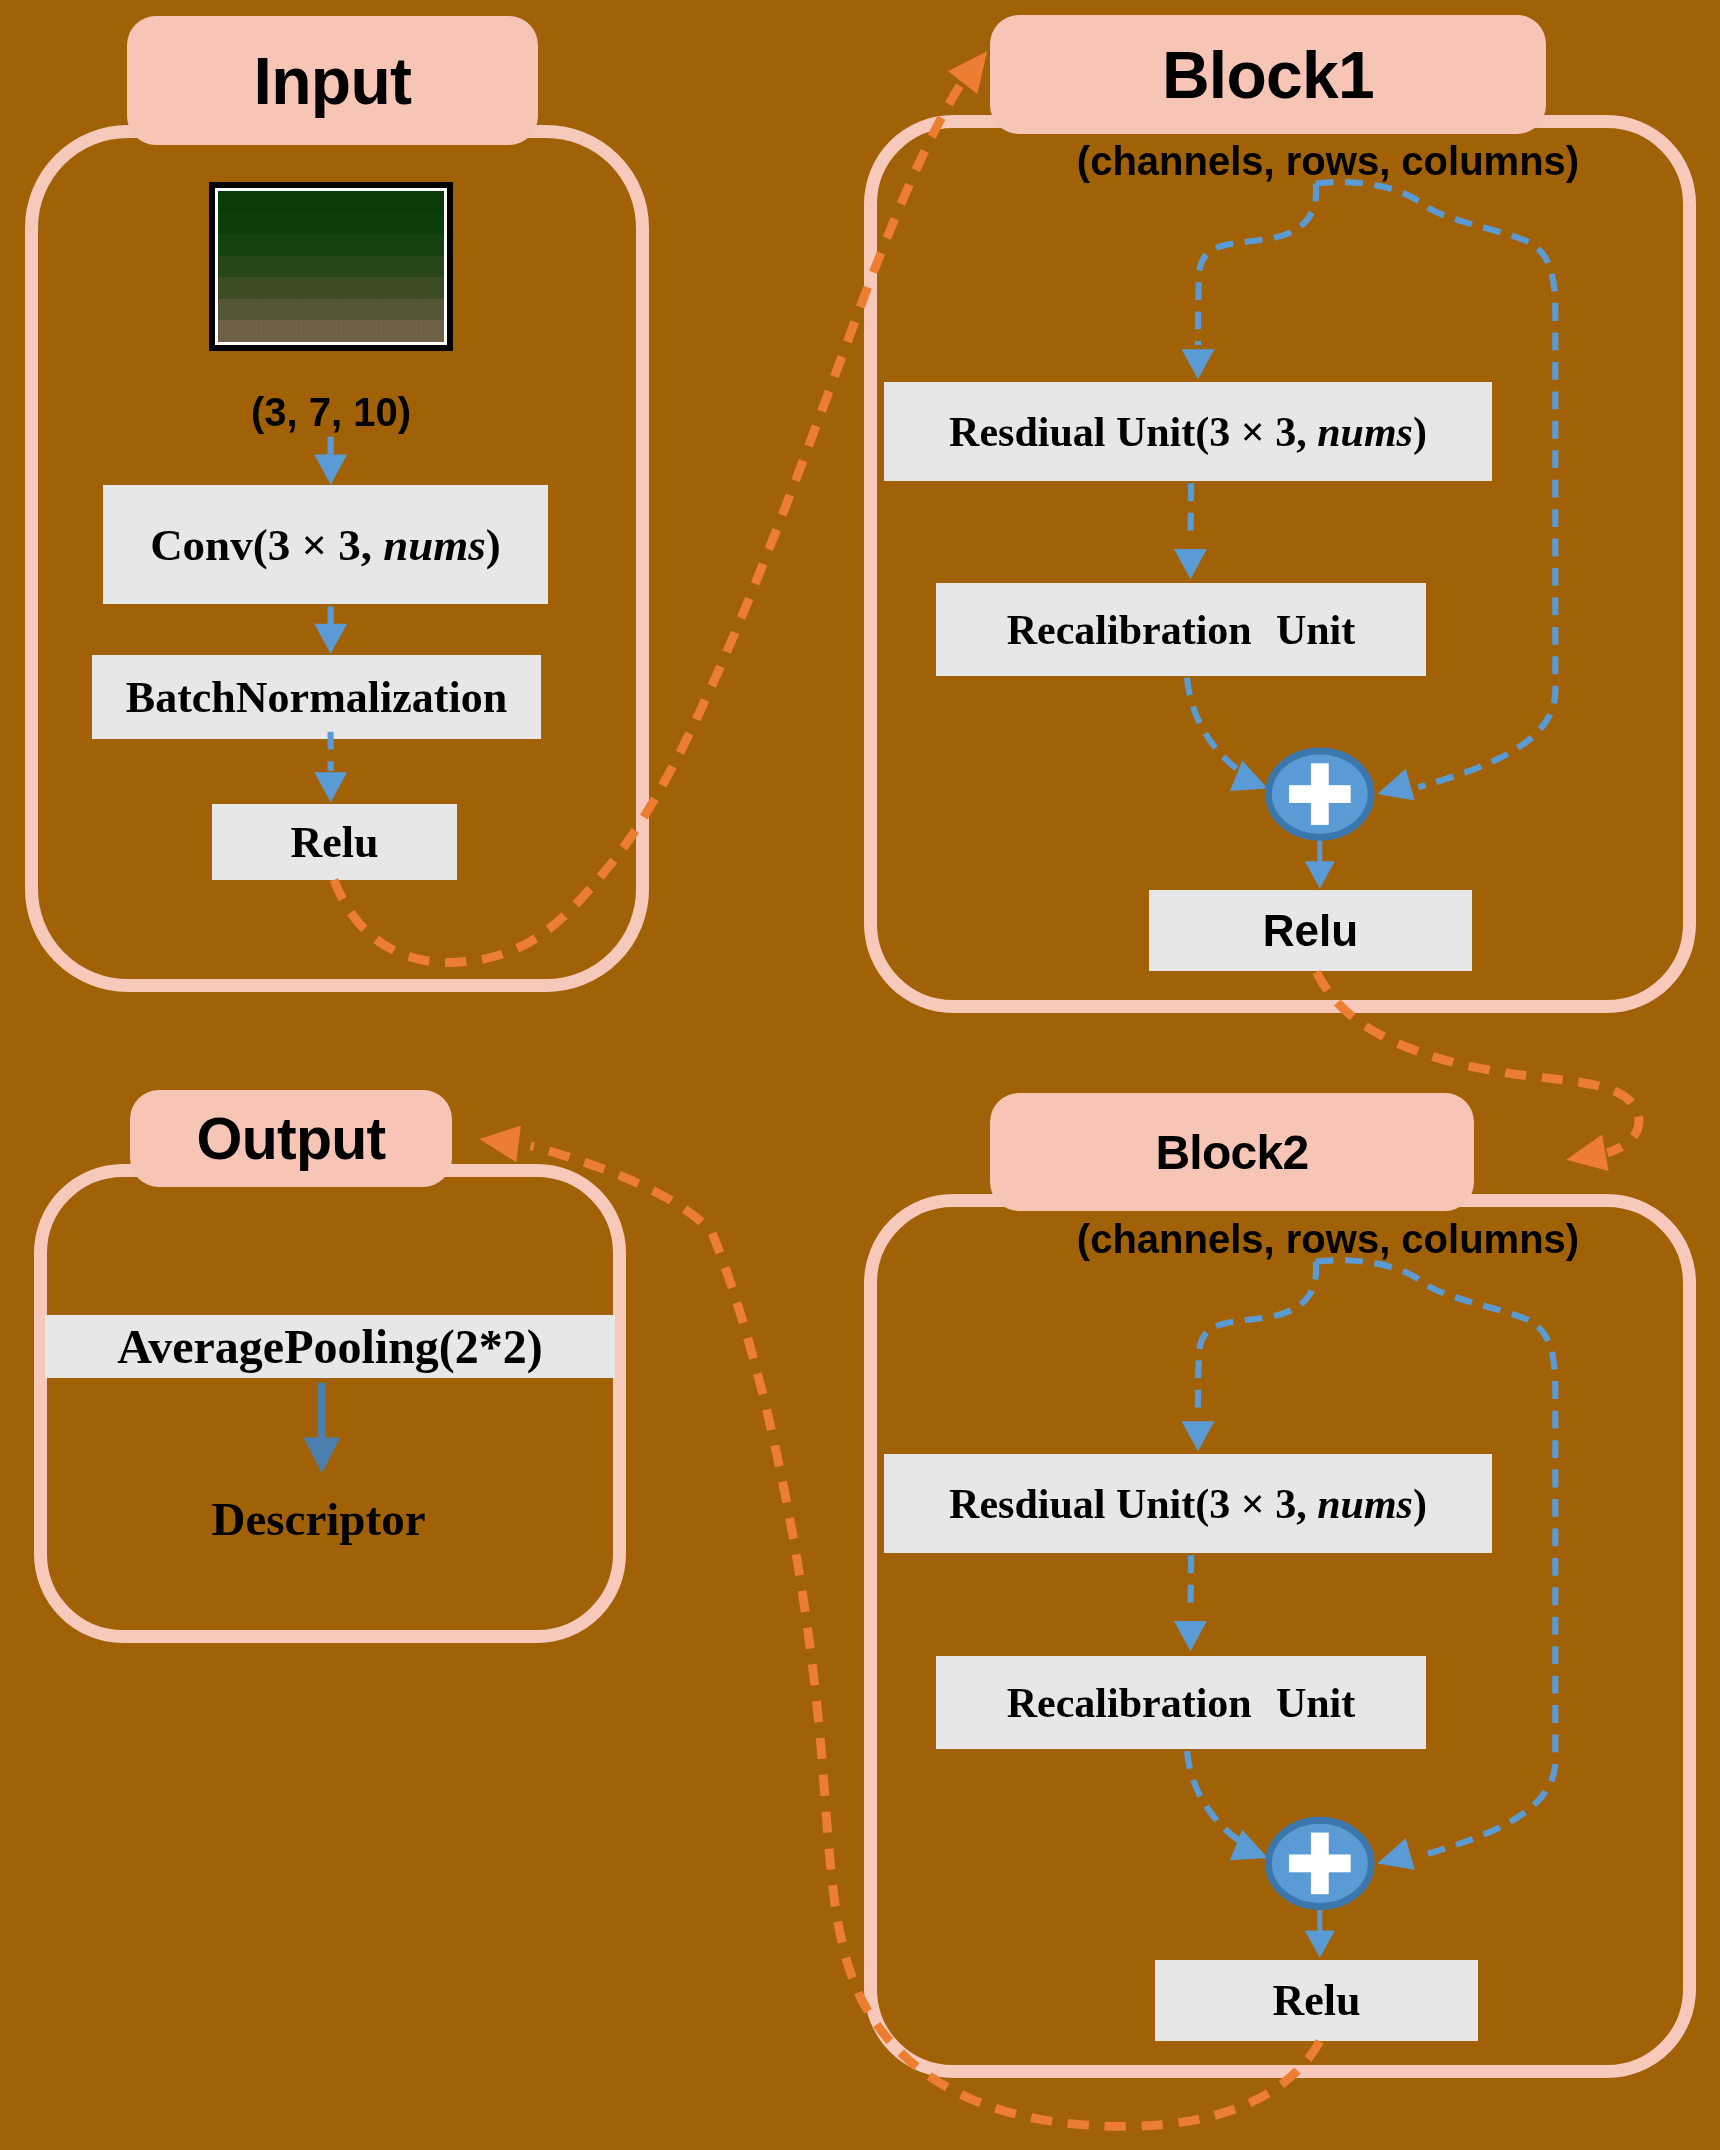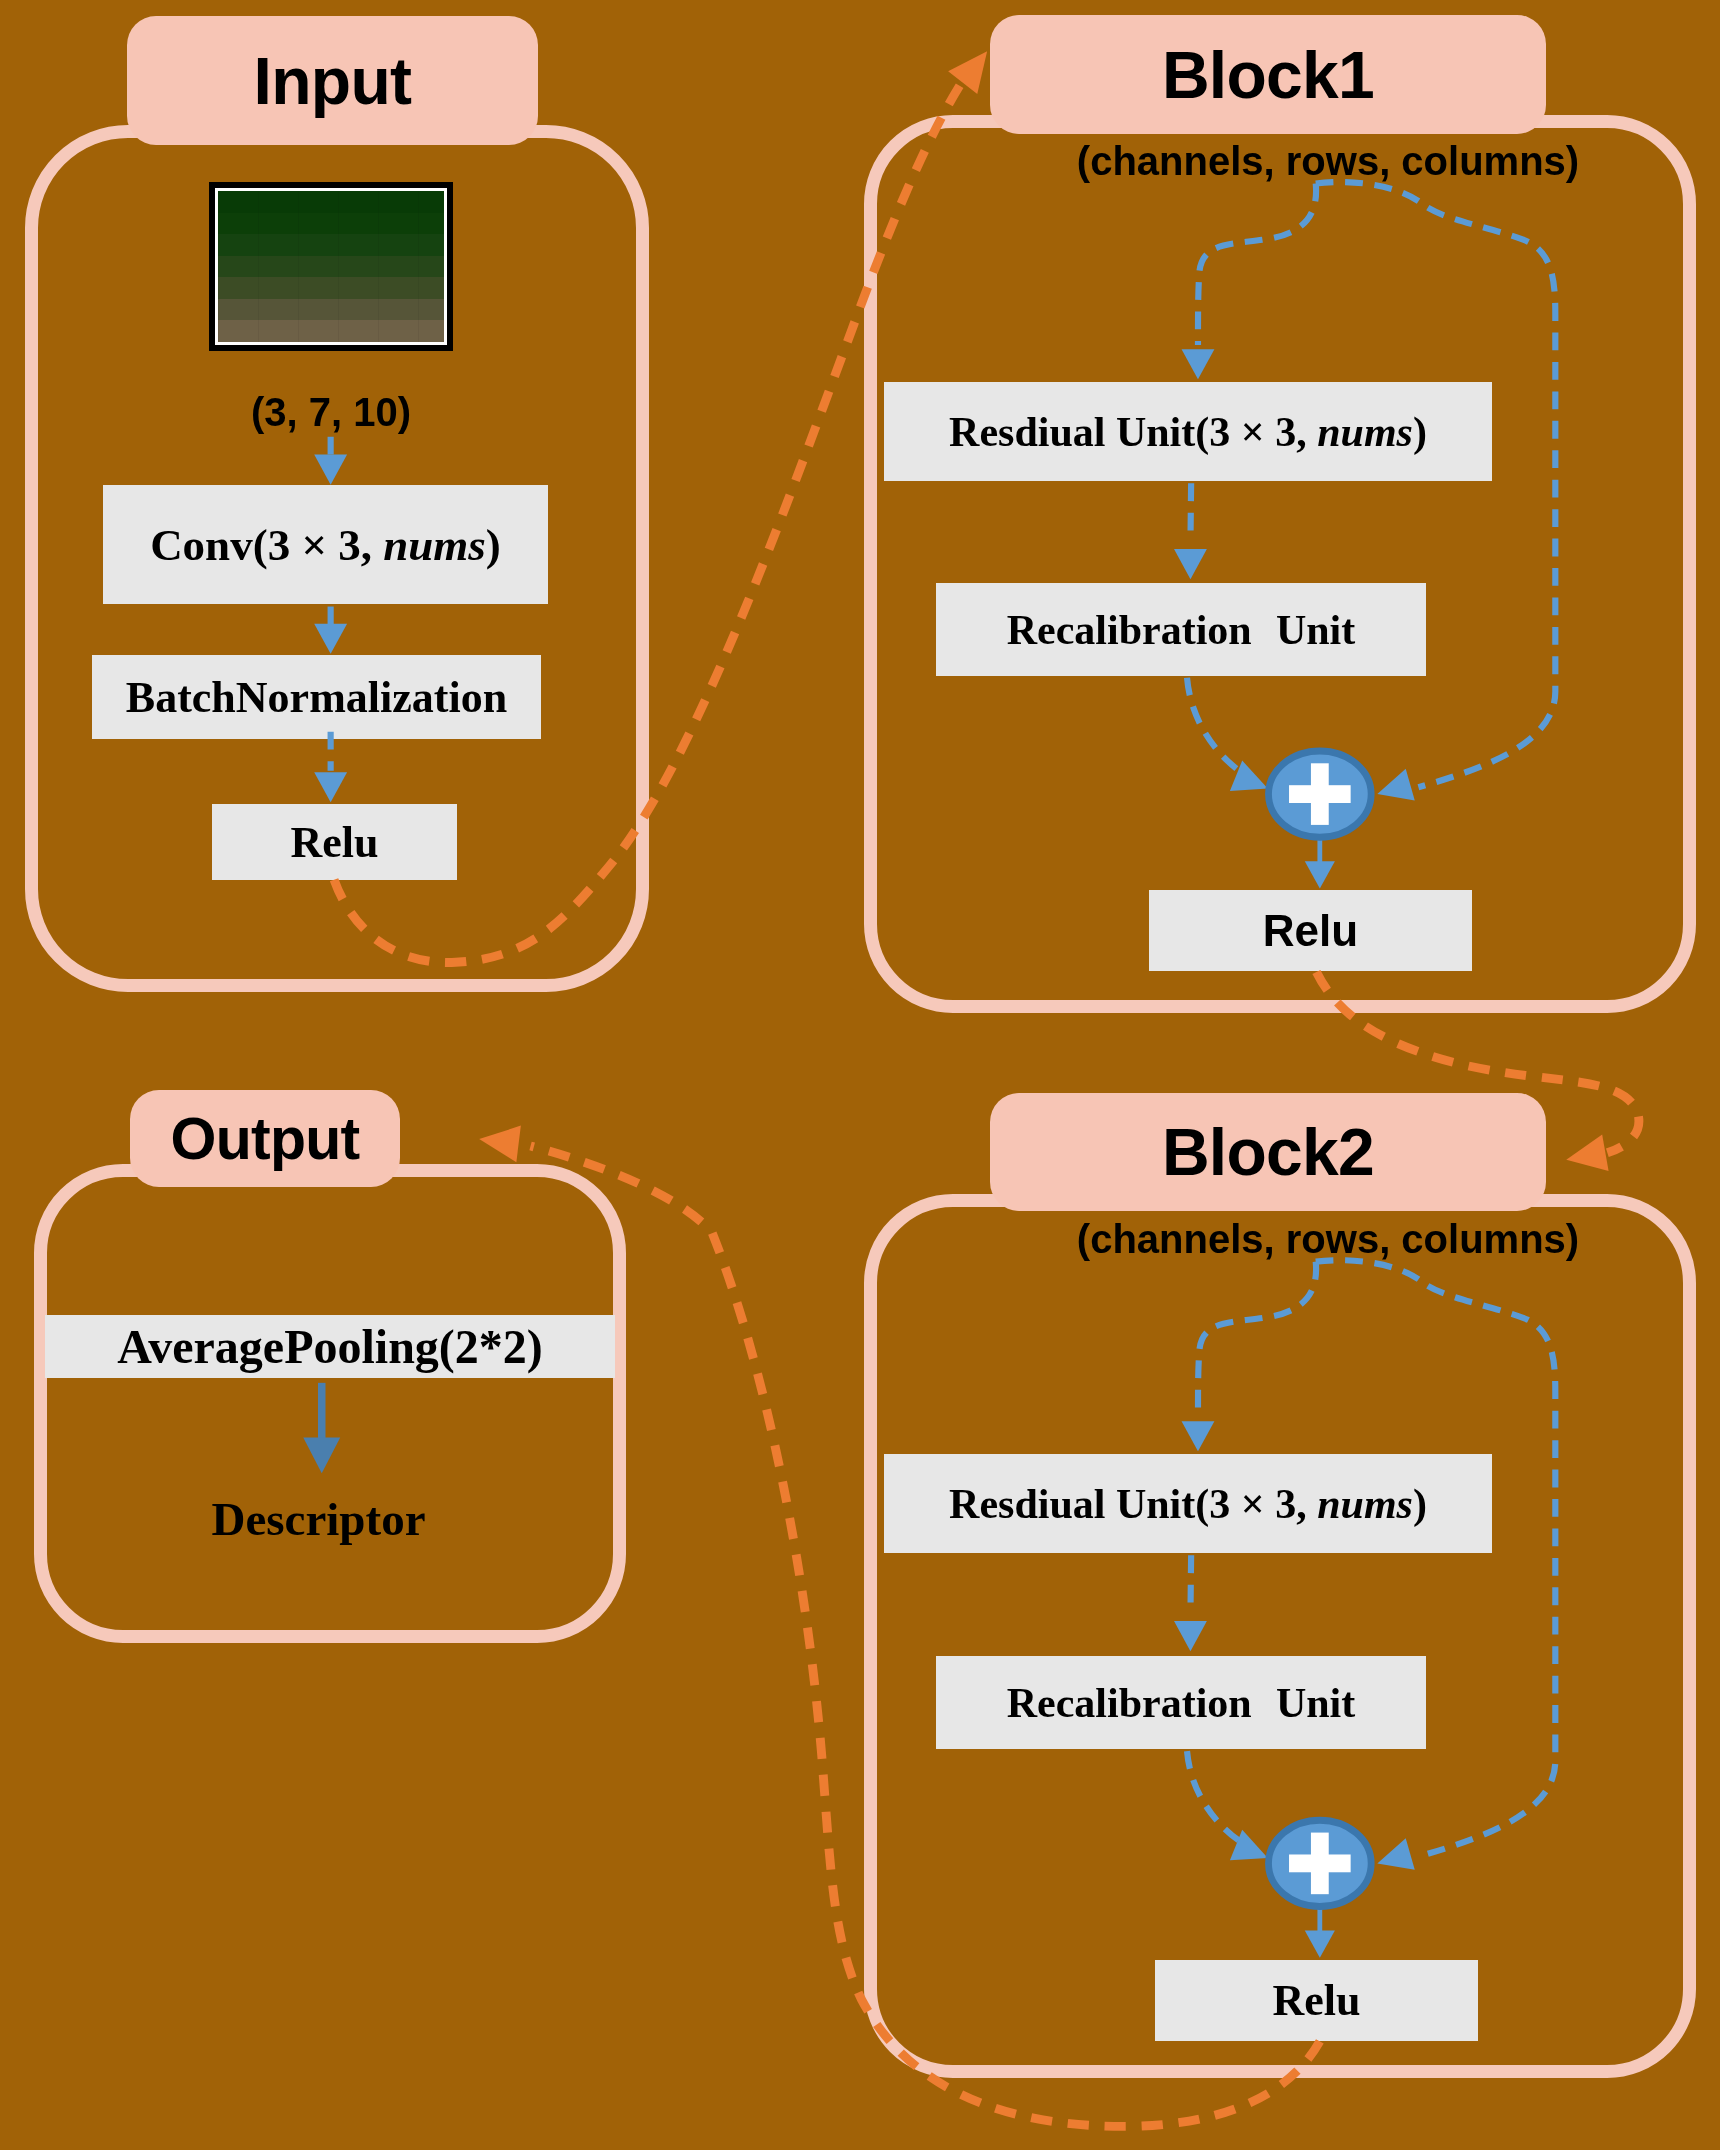--- a/index.html
+++ b/index.html
@@ -136,39 +136,39 @@
 
   <div class="gbox serif-label wide-words" style="left:936px;top:583px;width:490px;height:93px;font-size:42px;">
     <span>Recalibration  Unit</span>
   </div>
 
   <div class="gbox sans-label" style="left:1149px;top:890px;width:323px;height:81px;font-size:44px;">
     <span>Relu</span>
   </div>
 
   <div class="container" style="left:864px;top:1194px;width:832px;height:884px;border-radius:89px;"></div>
-  <div class="blk-header" style="left:990px;top:1093px;width:556px;height:118px;font-size:66px;">
+  <div class="blk-header" style="left:990px;top:1093px;width:484px;height:118px;font-size:48px;">
     <span>Block2</span>
   </div>
   <div class="subtitle" style="left:1054px;top:1217px;width:548px;font-size:40px;">(channels, rows, columns)</div>
 
   <div class="gbox serif-label" style="left:884px;top:1454px;width:608px;height:99px;font-size:42px;">
     <span><span>Resdiual Unit(3 × 3, </span><span class="ital">nums</span><span>)</span></span>
   </div>
 
   <div class="gbox serif-label wide-words" style="left:936px;top:1656px;width:490px;height:93px;font-size:42px;">
     <span>Recalibration  Unit</span>
   </div>
 
   <div class="gbox serif-label" style="left:1155px;top:1960px;width:323px;height:81px;font-size:44px;">
     <span>Relu</span>
   </div>
 
   <div class="container" style="left:34px;top:1164px;width:592px;height:479px;border-radius:89px;"></div>
-  <div class="blk-header" style="left:130px;top:1090px;width:270px;height:97px;font-size:59px;">
+  <div class="blk-header" style="left:130px;top:1090px;width:322px;height:97px;font-size:59px;">
     <span>Output</span>
   </div>
 
   <div class="gbox serif-label" style="left:45px;top:1315px;width:570px;height:63px;font-size:48px;">
     <span>AveragePooling(2*2)</span>
   </div>
 
   <div class="free-label serif-label" style="left:113px;top:1492px;width:411px;font-size:47px;">Descriptor</div>
 
   <svg class="wires" viewBox="0 0 2514 3142">

